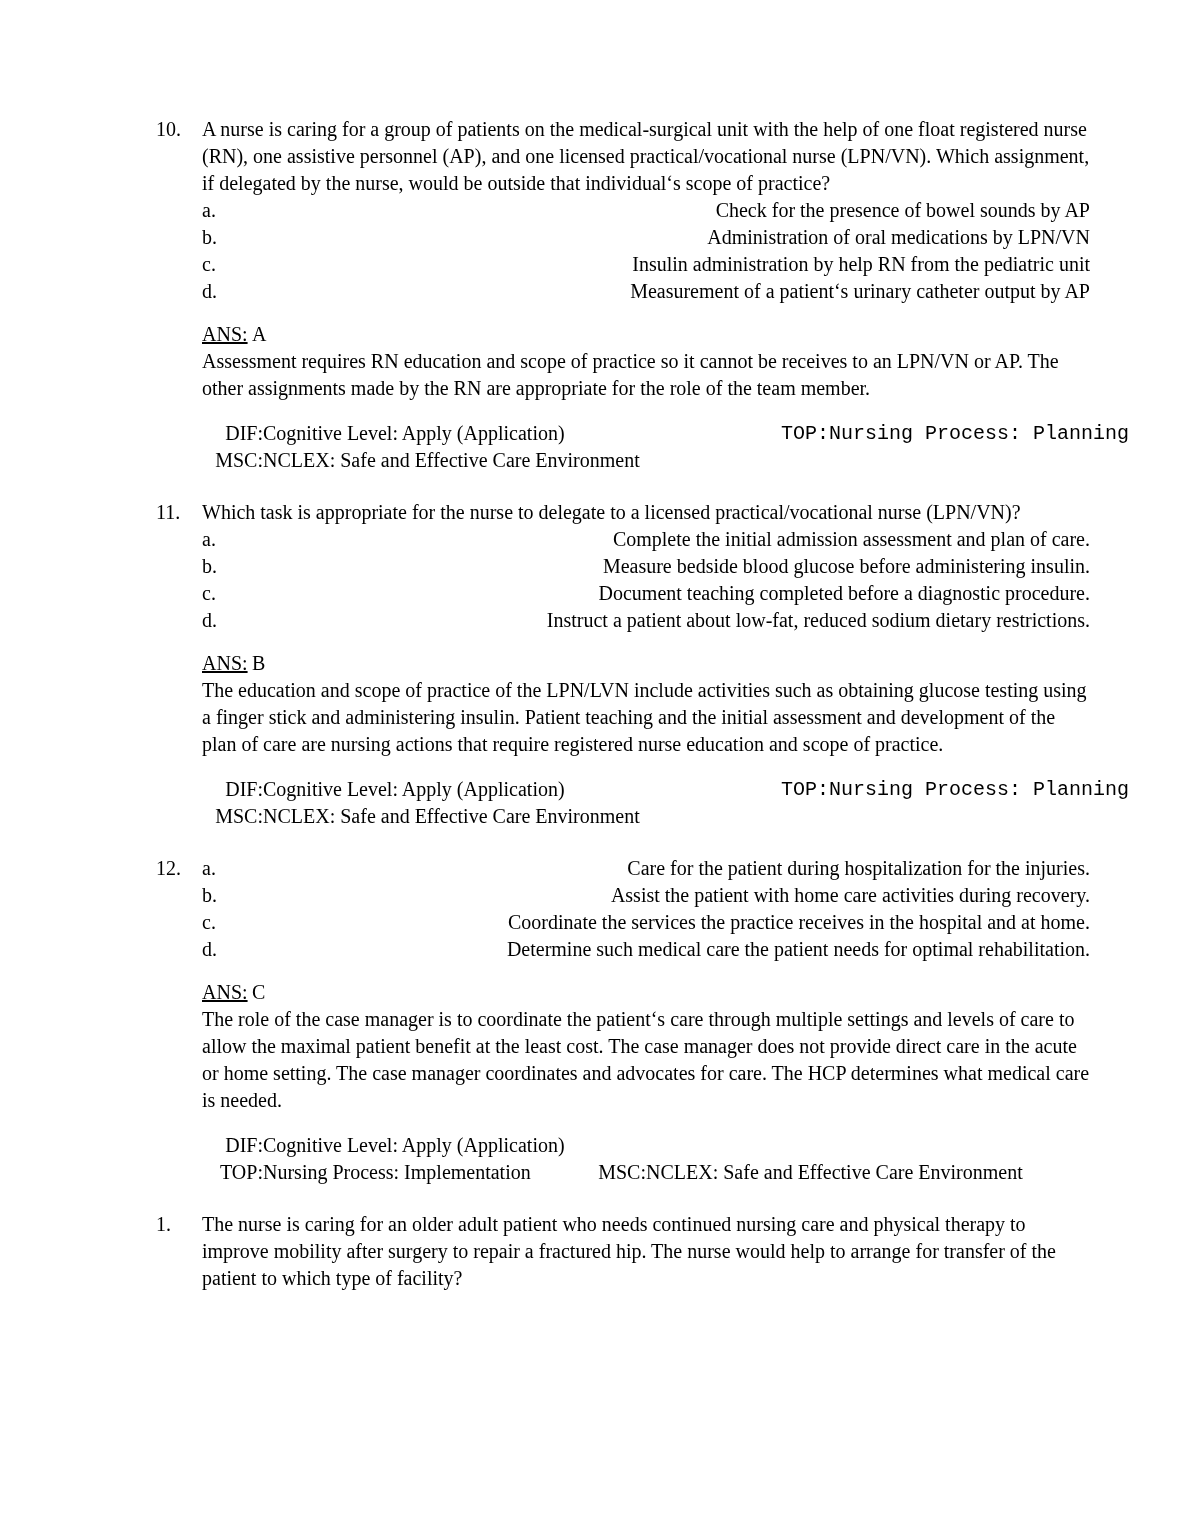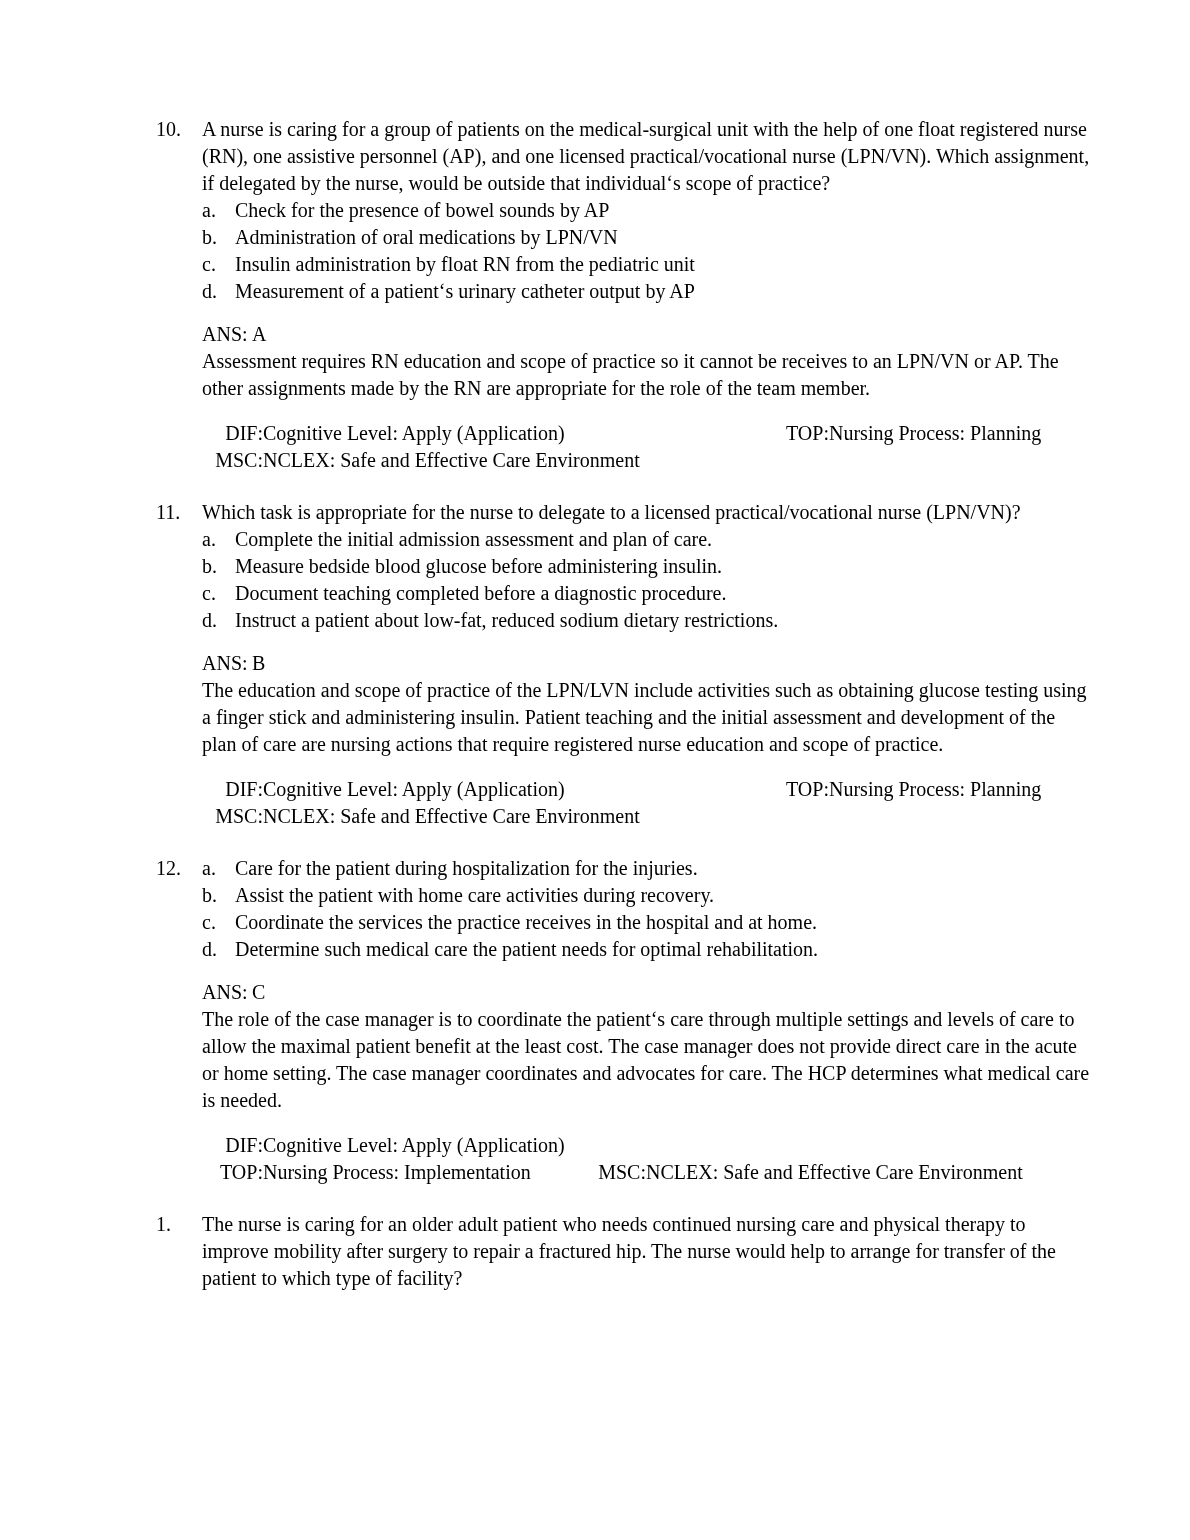--- a/index.html
+++ b/index.html
@@ -34,33 +34,35 @@
   }
   .q-body {
     width: 888px;
   }
   p { margin: 0; }
   .option { display: flex; }
   .opt-letter {
     width: 33px;
     flex: none;
   }
-  .opt-text { flex: 1; }
+  .opt-text { flex: 1; text-align: right; }
   .answer-block { margin-top: 16px; }
   .ans-label {
     display: inline-block;
     min-width: 50px;
+    text-decoration: underline;
   }
   .meta { margin-top: 18px; }
   .meta-row { position: relative; }
   .meta-pair { white-space: nowrap; text-align: right; }
   .pair-right {
     position: absolute;
     left: 575px;
     top: 0;
+    font-family: Liberation Mono, monospace;
   }
   .pair-mid {
     position: absolute;
     left: 383px;
     top: 0;
   }
   .meta-label {
     display: inline-block;
     min-width: 61px;
   }
@@ -79,21 +81,21 @@
         <div class="option">
           <span class="opt-letter">a.</span>
           <span class="opt-text">Check for the presence of bowel sounds by AP</span>
         </div>
         <div class="option">
           <span class="opt-letter">b.</span>
           <span class="opt-text">Administration of oral medications by LPN/VN</span>
         </div>
         <div class="option">
           <span class="opt-letter">c.</span>
-          <span class="opt-text">Insulin administration by float RN from the pediatric unit</span>
+          <span class="opt-text">Insulin administration by help RN from the pediatric unit</span>
         </div>
         <div class="option">
           <span class="opt-letter">d.</span>
           <span class="opt-text">Measurement of a patient‘s urinary catheter output by AP</span>
         </div>
       </div>
       <div class="answer-block">
         <div class="answer-line">
           <span class="ans-label">ANS:</span><span>A</span>
         </div>

